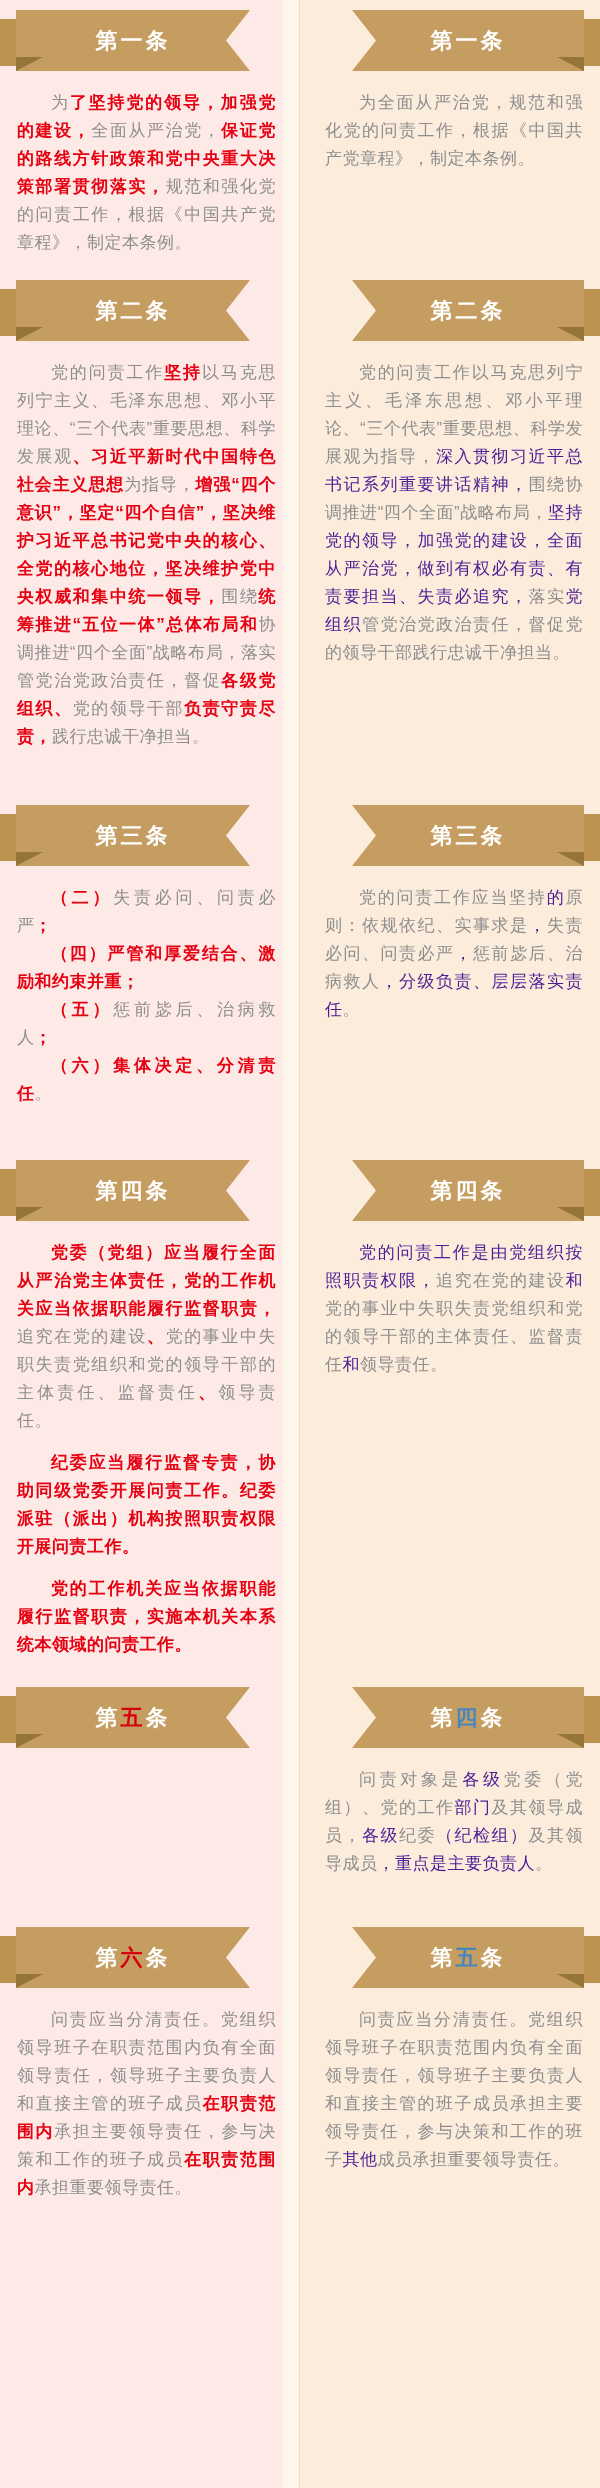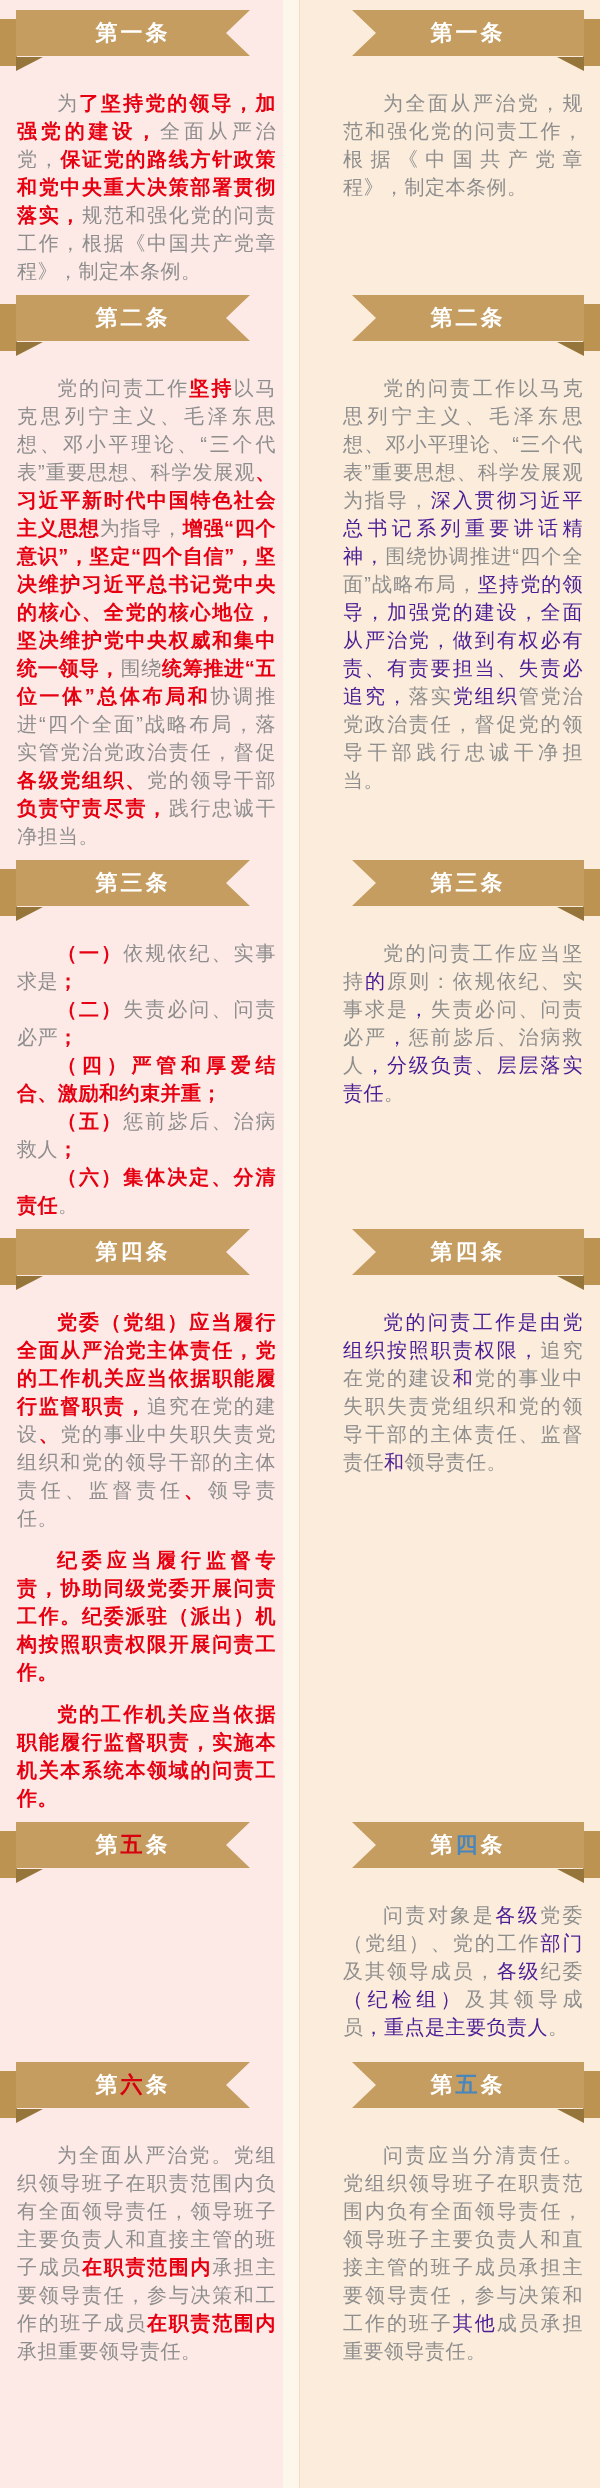--- a/index.html
+++ b/index.html
@@ -3,34 +3,34 @@
 <meta charset="utf-8">
 <style>
   html,body{margin:0;padding:0;}
   body{width:600px;background:#fdf6ea;font-family:"Liberation Sans","DejaVu Sans",sans-serif;}
   #comparison{display:grid;grid-template-columns:283px 301px;column-gap:16px;width:600px;background:#fdf6ea;}
   .cell{box-sizing:border-box;}
   .cell.left{background:#fdeae6;}
   .cell.right{background:#fbecdb;box-shadow:inset 1px 0 0 #eedcc4;}
   
   .ribbon{position:relative;height:61px;margin-top:10px;}
-  .band{position:absolute;top:0;height:46px;background:#c59d60;display:flex;align-items:center;justify-content:center;}
+  .band{position:absolute;top:0;height:61px;background:#c59d60;display:flex;align-items:center;justify-content:center;}
   .left .band{left:16px;right:33px;clip-path:polygon(0 0,100% 0,calc(100% - 24px) 50%,100% 100%,0 100%);}
   .right .band{left:53px;right:16px;clip-path:polygon(0 0,100% 0,100% 100%,0 100%,24px 50%);}
   .tail{position:absolute;top:9px;width:17px;height:47px;background:#bd9352;}
   .left .tail{left:0;}
   .right .tail{right:0;}
   .fold{position:absolute;top:47px;width:0;height:0;border-top:14px solid #96753a;}
   .left .fold{left:16px;border-right:27px solid transparent;}
   .right .fold{right:16px;border-left:27px solid transparent;}
   .ribbon-title{font-family:"Liberation Serif","DejaVu Serif",serif;font-size:22px;font-weight:700;letter-spacing:3px;color:#ffffff;}
   
-  .cell p{margin:0;font-size:20px;line-height:28px;text-align:justify;text-indent:2em;letter-spacing:0.5px;color:#8e8e8e;}
+  .cell p{margin:0;font-size:17px;line-height:28px;text-align:justify;text-indent:2em;letter-spacing:0.5px;color:#8e8e8e;}
   .cell.left p{padding:0 7px 0 17px;}
-  .cell.right p{padding:0 17px 0 44px;}
+  .cell.right p{padding:0 17px 0 26px;}
   .ribbon + p{margin-top:18px;}
   p.mt{margin-top:14px;}
   .run-g{color:#8e8e8e;font-weight:400;}
   .run-r{color:#e60012;font-weight:700;}
   .run-b{color:#4c1d95;font-weight:400;}
   .run-w{color:#ffffff;}
   .run-hr{color:#d7000f;}
   .run-hb{color:#4886bd;}
 </style>
 </head>
@@ -78,21 +78,20 @@
       <p><span class="run-g">党的问责工作以马克思列宁主义、毛泽东思想、邓小平理论、“三个代表”重要思想、科学发展观为指导，</span><span class="run-b">深入贯彻习近平总书记系列重要讲话精神，</span><span class="run-g">围绕协调推进“四个全面”战略布局，</span><span class="run-b">坚持党的领导，加强党的建设，全面从严治党，做到有权必有责、有责要担当、失责必追究，</span><span class="run-g">落实</span><span class="run-b">党组织</span><span class="run-g">管党治党政治责任，督促党的领导干部践行忠诚干净担当。</span></p>
     </div>
     <div class="cell left" style="min-height: 355px;">
       <div class="ribbon">
         <div class="tail"></div>
         <div class="band">
           <span class="ribbon-title"><span class="run-w">第三条</span></span>
         </div>
         <div class="fold"></div>
       </div>
-      <p><span class="run-r">（一）</span><span class="run-g">依规依纪、实事求是</span><span class="run-r">；</span></p>
       <p><span class="run-r">（二）</span><span class="run-g">失责必问、问责必严</span><span class="run-r">；</span></p>
       <p><span class="run-r">（四）严管和厚爱结合、激励和约束并重；</span></p>
       <p><span class="run-r">（五）</span><span class="run-g">惩前毖后、治病救人</span><span class="run-r">；</span></p>
       <p><span class="run-r">（六）集体决定、分清责任</span><span class="run-g">。</span></p>
     </div>
     <div class="cell right" style="min-height: 355px;">
       <div class="ribbon">
         <div class="tail"></div>
         <div class="band">
           <span class="ribbon-title"><span class="run-w">第三条</span></span>
@@ -143,21 +142,21 @@
       <p><span class="run-g">问责对象是</span><span class="run-b">各级</span><span class="run-g">党委（党组）、党的工作</span><span class="run-b">部门</span><span class="run-g">及其领导成员，</span><span class="run-b">各级</span><span class="run-g">纪委</span><span class="run-b">（纪检组）</span><span class="run-g">及其领导成员</span><span class="run-b">，重点是主要负责人</span><span class="run-g">。</span></p>
     </div>
     <div class="cell left" style="min-height: 571px;">
       <div class="ribbon">
         <div class="tail"></div>
         <div class="band">
           <span class="ribbon-title"><span class="run-w">第</span><span class="run-hr">六</span><span class="run-w">条</span></span>
         </div>
         <div class="fold"></div>
       </div>
-      <p><span class="run-g">为全面从严治党。党组织领导班子在职责范围内负有全面领导责任，领导班子主要负责人和直接主管的班子成员</span><span class="run-r">在职责范围内</span><span class="run-g">承担主要领导责任，参与决策和工作的班子成员</span><span class="run-r">在职责范围内</span><span class="run-g">承担重要领导责任。</span></p>
+      <p><span class="run-g">问责应当分清责任。党组织领导班子在职责范围内负有全面领导责任，领导班子主要负责人和直接主管的班子成员</span><span class="run-r">在职责范围内</span><span class="run-g">承担主要领导责任，参与决策和工作的班子成员</span><span class="run-r">在职责范围内</span><span class="run-g">承担重要领导责任。</span></p>
     </div>
     <div class="cell right" style="min-height: 571px;">
       <div class="ribbon">
         <div class="tail"></div>
         <div class="band">
           <span class="ribbon-title"><span class="run-w">第</span><span class="run-hb">五</span><span class="run-w">条</span></span>
         </div>
         <div class="fold"></div>
       </div>
       <p><span class="run-g">问责应当分清责任。党组织领导班子在职责范围内负有全面领导责任，领导班子主要负责人和直接主管的班子成员承担主要领导责任，参与决策和工作的班子</span><span class="run-b">其他</span><span class="run-g">成员承担重要领导责任。</span></p>

